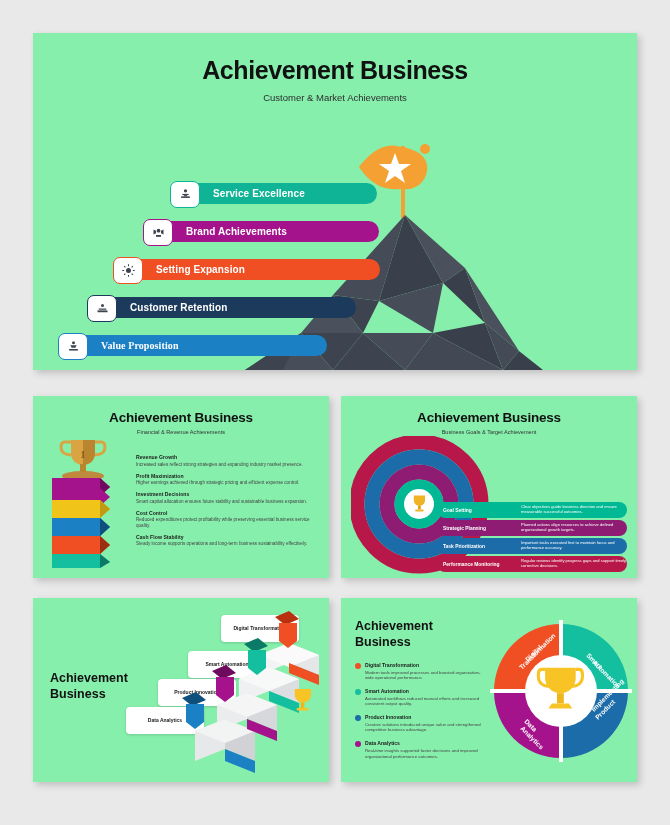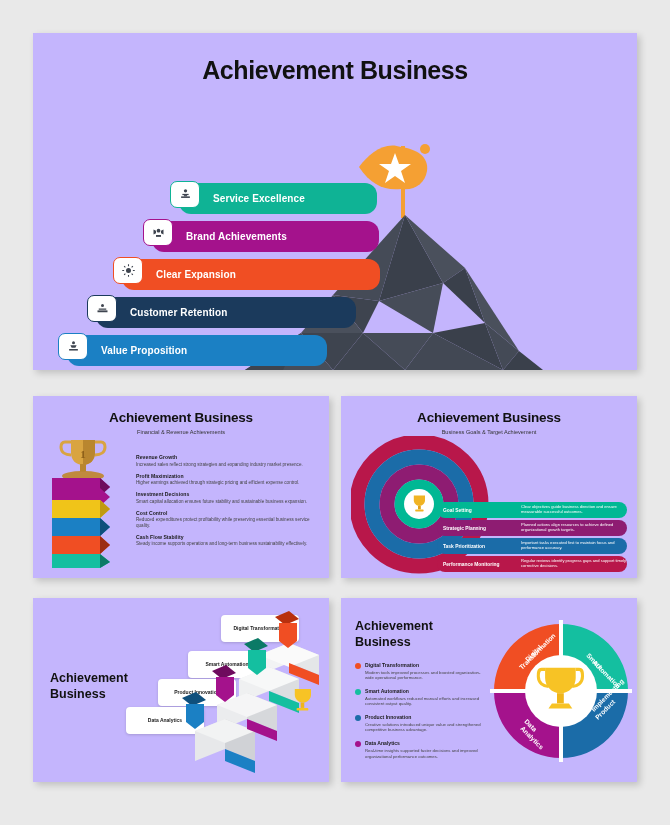--- a/index.html
+++ b/index.html
@@ -5,21 +5,21 @@
   * { box-sizing: border-box; margin: 0; padding: 0; }
   body {
     width: 670px; height: 825px;
     background: #e9e9e9;
     font-family: "Liberation Sans", sans-serif;
     overflow: hidden;
     position: relative;
   }
   .slide {
     position: absolute;
-    background: #c4b5fd;
+    background: #86efac;
     box-shadow: 3px 3px 7px rgba(0,0,0,0.18);
     overflow: hidden;
   }
 
   
   #slide-hero { left: 33px; top: 33px; width: 604px; height: 337px; }
   .hero-title {
     text-align: center; font-size: 25px; font-weight: 800;
     letter-spacing: -0.4px; color: #111; margin-top: 23px;
   }
@@ -30,21 +30,21 @@
   .bars { position: absolute; left: 0; top: 150px; width: 604px; height: 190px; }
   .bar-row {
     position: absolute; height: 23px; display: flex; align-items: center;
   }
   .bar-badge {
     position: absolute; left: 0; top: -2px; width: 30px; height: 27px;
     background: #fff; border-radius: 7px; display: flex;
     align-items: center; justify-content: center; z-index: 3;
   }
   .bar-body {
-    position: absolute; left: 9px; top: 0; height: 31px; border-radius: 12px;
+    position: absolute; left: 9px; top: 0; height: 21px; border-radius: 12px;
     display: flex; align-items: center; z-index: 2;
   }
   .bar-label {
     font-size: 10px; font-weight: 700; color: #fff; white-space: nowrap;
     letter-spacing: .1px;
   }
 
   
   .mini-title { text-align: center; font-size: 13.5px; font-weight: 800; color: #111; letter-spacing:-.2px;}
   .mini-sub { text-align: center; font-size: 5.6px; color: #333; margin-top: 4px; }
@@ -90,20 +90,21 @@
   .legend-item { display: flex; margin-bottom: 7.5px; }
   .legend-dot { width: 6px; height: 6px; border-radius: 50%; margin-right: 4px; margin-top: 1px; flex: none;}
   .legend-name { font-size: 5.1px; font-weight: 800; color: #1a1a1a; }
   .legend-desc { font-size: 4.3px; color: #444; line-height: 1.3; margin-top: 1.5px; }
 </style>
 </head>
 <body>
 
 <div class="slide" id="slide-hero">
   <div class="hero-title">Achievement Business</div>
+  <div class="hero-sub">Customer &amp; Market Achievements</div>
 
   <div class="mountain-wrap">
     <svg width="604" height="337" viewBox="0 0 604 337">
 
       <rect x="368" y="113" width="4" height="72" fill="#F5A033"></rect>
 
       <path d="M368 114 C 352 108 336 120 326 134 C 338 152 352 158 368 156 Z" fill="#F5A033"></path>
       <path d="M368 114 L 368 156 C 382 158 392 150 394 138 C 396 124 384 116 368 114 Z" fill="#F5A033"></path>
       <circle cx="392" cy="116" r="5" fill="#F5A033"></circle>
       <polygon points="362,120 366,131 378,131 368,138 372,150 362,143 352,150 356,138 346,131 358,131" fill="#ffffff"></polygon>
@@ -150,21 +151,21 @@
         <svg width="15" height="15" viewBox="0 0 24 24" fill="#3E444F">
             <circle cx="12" cy="9" r="3"></circle>
             <path d="M4 7l4 2v4L4 15z"></path>
             <path d="M20 7l-4 2v4l4 2z"></path>
             <path d="M8 16h8v3H8z"></path>
           </svg>
       </div>
     </div>
     <div class="bar-row" style="left:80px; top:76px;">
       <div class="bar-body" style="width:258px; background:#F04E23; padding-left:34px;">
-        <span class="bar-label">Clear Expansion</span>
+        <span class="bar-label">Setting Expansion</span>
       </div>
       <div class="bar-badge" style="border:1.4px solid #F04E23;">
         <svg width="15" height="15" viewBox="0 0 24 24" fill="#3E444F">
             <circle cx="12" cy="12" r="4"></circle>
             <g stroke="#3E444F" stroke-width="1.7">
               <path d="M12 2v3M12 19v3M2 12h3M19 12h3M5 5l2 2M17 17l2 2M19 5l-2 2M7 17l-2 2"></path>
             </g>
           </svg>
       </div>
     </div>
@@ -174,21 +175,21 @@
       </div>
       <div class="bar-badge" style="border:1.4px solid #1B3A5C;">
         <svg width="15" height="15" viewBox="0 0 24 24" fill="#3E444F">
             <circle cx="12" cy="7" r="2.4"></circle>
             <path d="M6 12h12v2H6z"></path>
             <path d="M4 15h16v3H4z"></path>
           </svg>
       </div>
     </div>
     <div class="bar-row" style="left:25px; top:152px;">
-      <div class="bar-body" style="width:260px; background:#1B80C4; padding-left:34px;">
+      <div class="bar-body" style="width:260px; background:#1B80C4; padding-left:34px;font-family:Liberation Serif, serif;">
         <span class="bar-label">Value Proposition</span>
       </div>
       <div class="bar-badge" style="border:1.4px solid #1B80C4;">
         <svg width="15" height="15" viewBox="0 0 24 24" fill="#3E444F">
             <circle cx="12" cy="6" r="2.4"></circle>
             <path d="M7 10h10l-2 4H9z"></path>
             <path d="M5 16h14v2.5H5z"></path>
           </svg>
       </div>
     </div>

